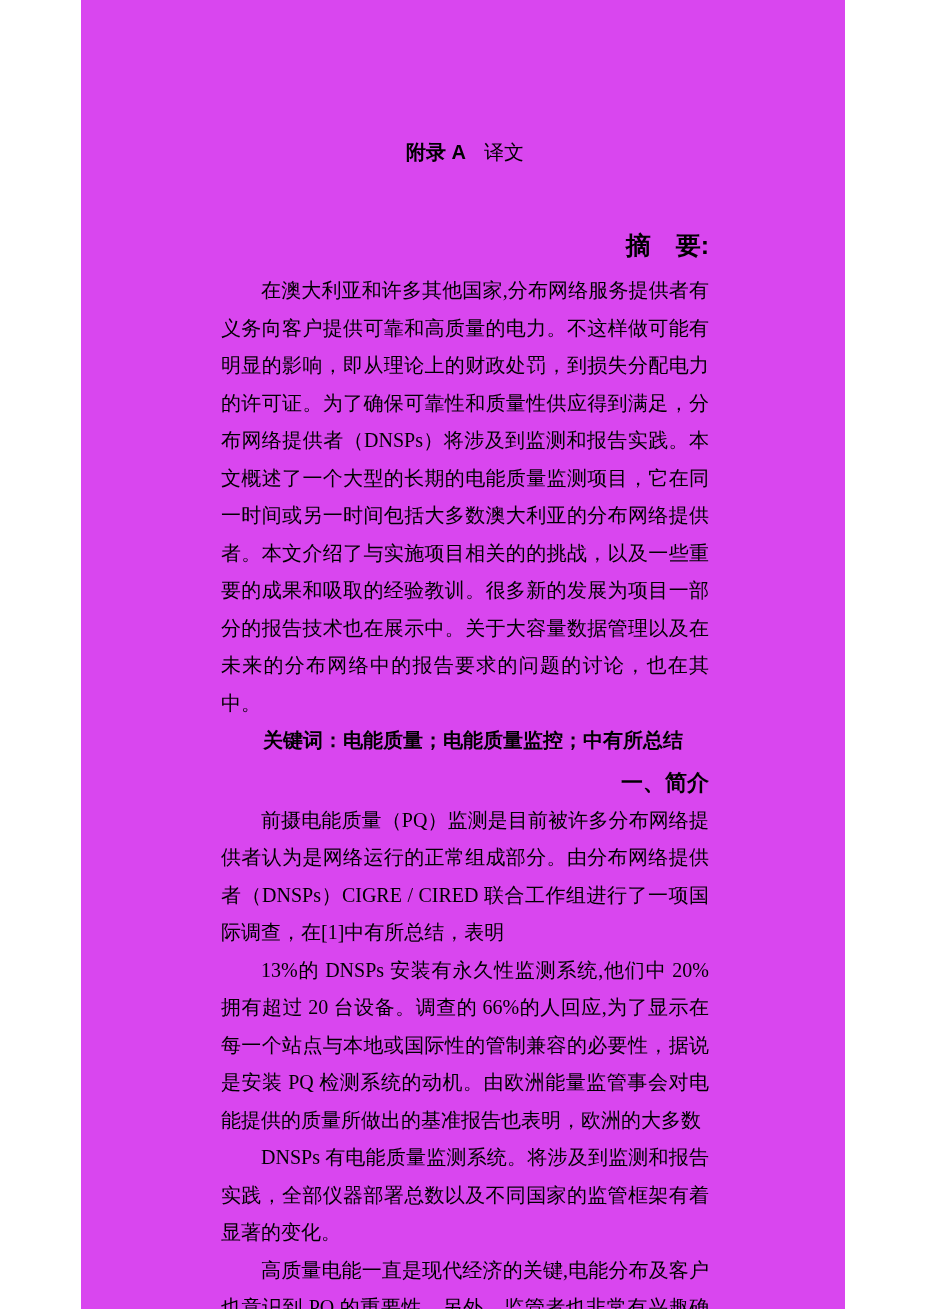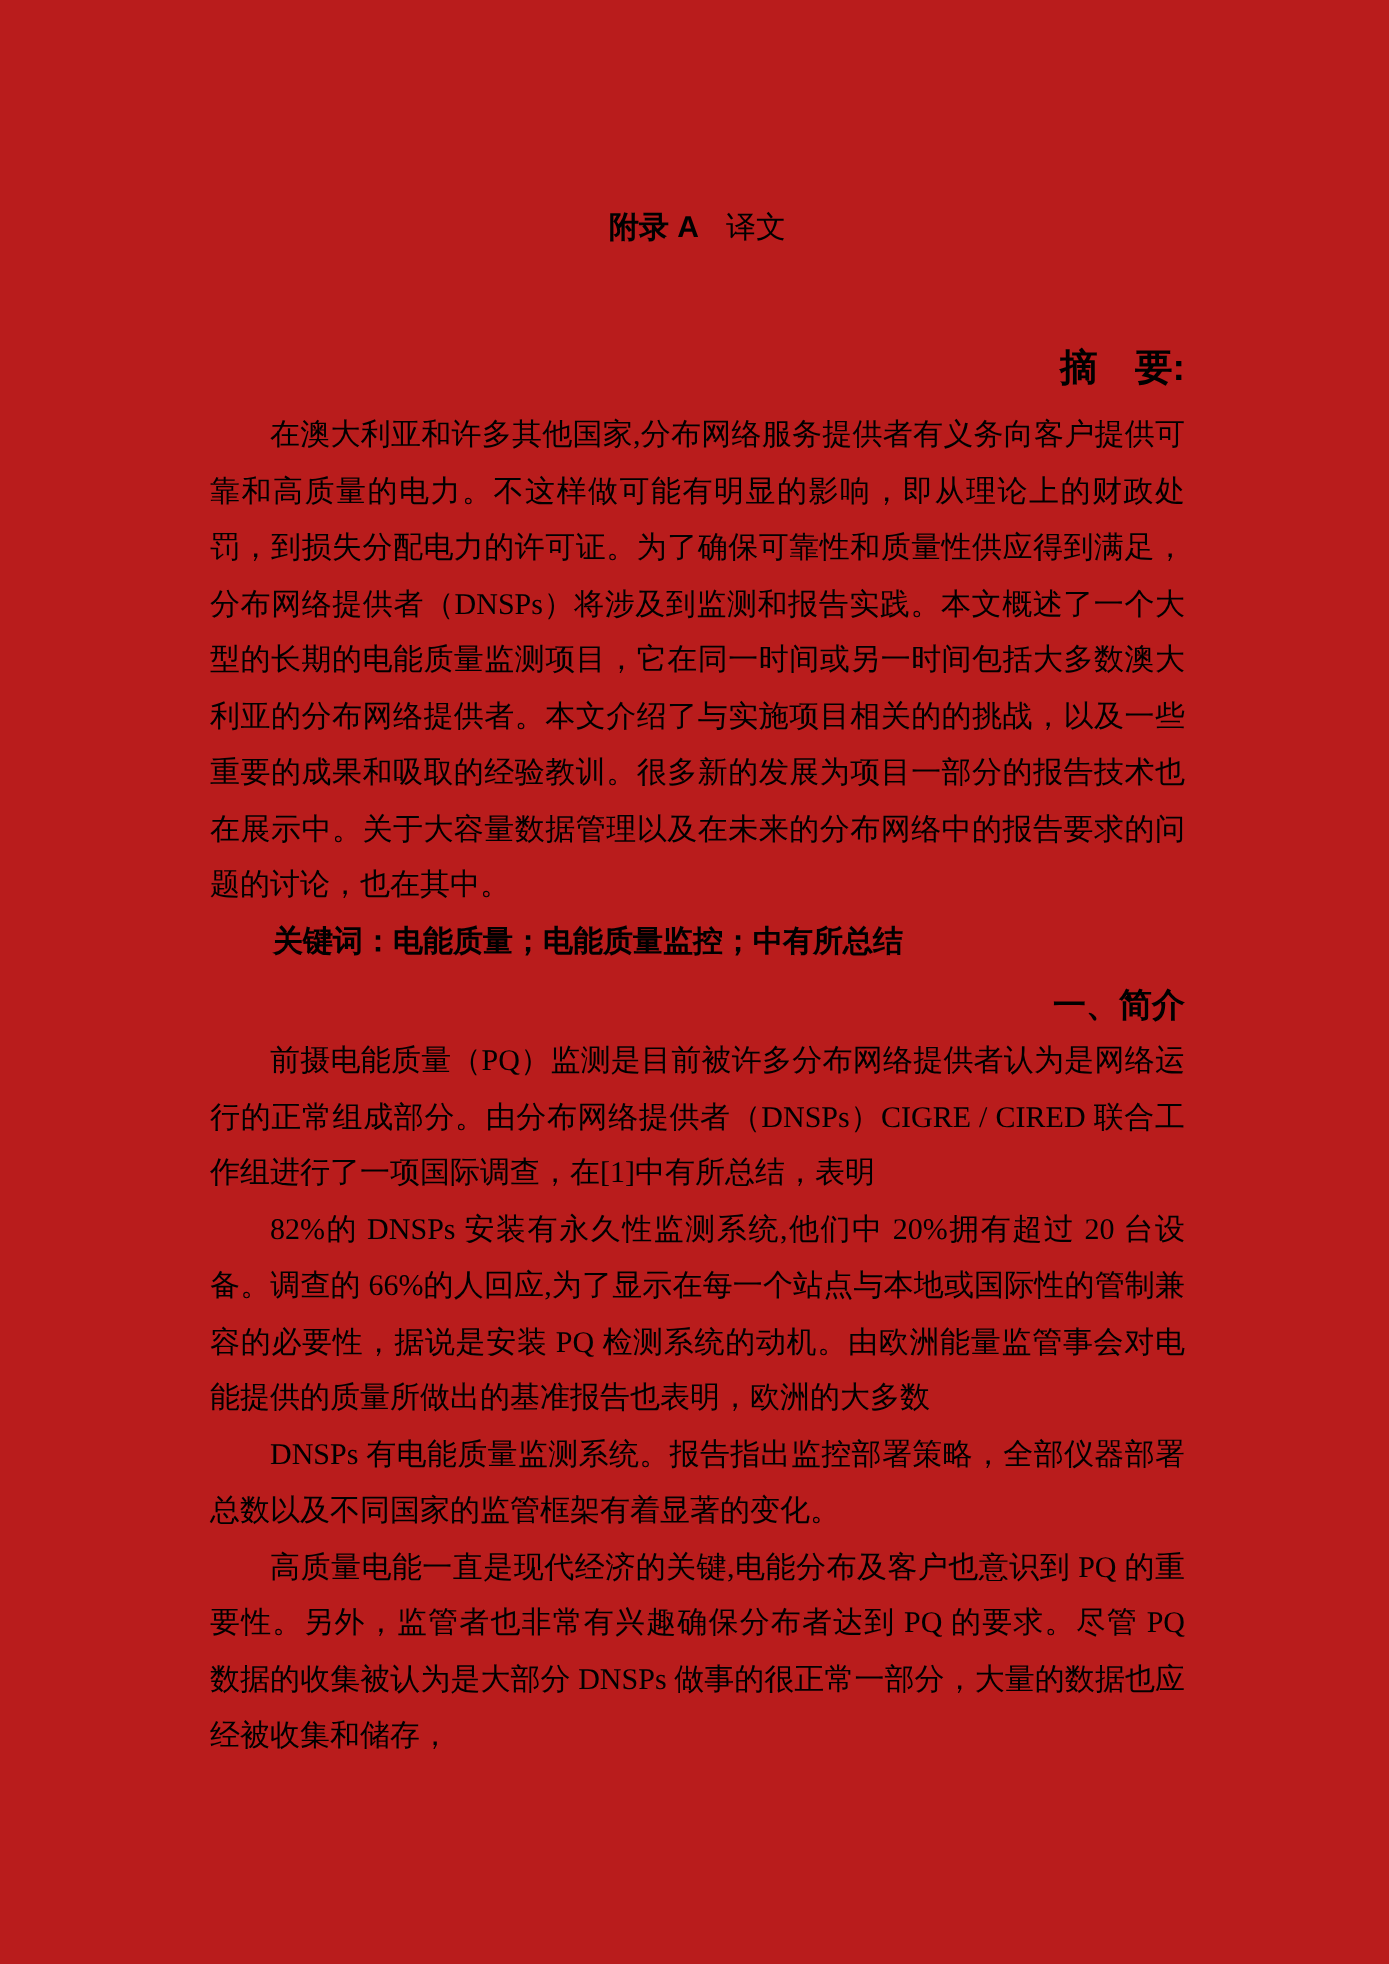--- a/index.html
+++ b/index.html
@@ -2,24 +2,24 @@
 <html><head>
 <meta charset="utf-8">
 <style>
   html, body {
     margin: 0;
     padding: 0;
     background: #ffffff;
   }
   .page {
     position: relative;
-    width: 926px;
+    width: 764px;
     height: 1309px;
     margin: 0 auto;
-    background: #b91c1c;
+    background: #d946ef;
     color: #000000;
     box-sizing: border-box;
     padding: 138px 136px 0 140px;
     overflow: hidden;
     font-family: "Liberation Serif", serif;
   }
   
   .appendix-heading {
     text-align: center;
     font-family: "Liberation Sans", sans-serif;
@@ -94,19 +94,19 @@
   <h2 class="abstract-heading">摘　要:</h2>
 
   <p class="body-paragraph first-after-abstract">在澳大利亚和许多其他国家,分布网络服务提供者有义务向客户提供可靠和高质量的电力。不这样做可能有明显的影响，即从理论上的财政处罚，到损失分配电力的许可证。为了确保可靠性和质量性供应得到满足，分布网络提供者（DNSPs）将涉及到监测和报告实践。本文概述了一个大型的长期的电能质量监测项目，它在同一时间或另一时间包括大多数澳大利亚的分布网络提供者。本文介绍了与实施项目相关的的挑战，以及一些重要的成果和吸取的经验教训。很多新的发展为项目一部分的报告技术也在展示中。关于大容量数据管理以及在未来的分布网络中的报告要求的问题的讨论，也在其中。</p>
 
   <p class="keywords-line">关键词：电能质量；电能质量监控；中有所总结</p>
 
   <h3 class="section-heading">一、简介</h3>
 
   <p class="body-paragraph">前摄电能质量（PQ）监测是目前被许多分布网络提供者认为是网络运行的正常组成部分。由分布网络提供者（DNSPs）CIGRE / CIRED 联合工作组进行了一项国际调查，在[1]中有所总结，表明</p>
 
-  <p class="body-paragraph">82%的 DNSPs 安装有永久性监测系统,他们中 20%拥有超过 20 台设备。调查的 66%的人回应,为了显示在每一个站点与本地或国际性的管制兼容的必要性，据说是安装 PQ 检测系统的动机。由欧洲能量监管事会对电能提供的质量所做出的基准报告也表明，欧洲的大多数</p>
+  <p class="body-paragraph">13%的 DNSPs 安装有永久性监测系统,他们中 20%拥有超过 20 台设备。调查的 66%的人回应,为了显示在每一个站点与本地或国际性的管制兼容的必要性，据说是安装 PQ 检测系统的动机。由欧洲能量监管事会对电能提供的质量所做出的基准报告也表明，欧洲的大多数</p>
 
-  <p class="body-paragraph">DNSPs 有电能质量监测系统。报告指出监控部署策略，全部仪器部署总数以及不同国家的监管框架有着显著的变化。</p>
+  <p class="body-paragraph">DNSPs 有电能质量监测系统。将涉及到监测和报告实践，全部仪器部署总数以及不同国家的监管框架有着显著的变化。</p>
 
   <p class="body-paragraph">高质量电能一直是现代经济的关键,电能分布及客户也意识到 PQ 的重要性。另外，监管者也非常有兴趣确保分布者达到 PQ 的要求。尽管 PQ 数据的收集被认为是大部分 DNSPs 做事的很正常一部分，大量的数据也应经被收集和储存，</p>
 
 </div>
 
 </body></html>

